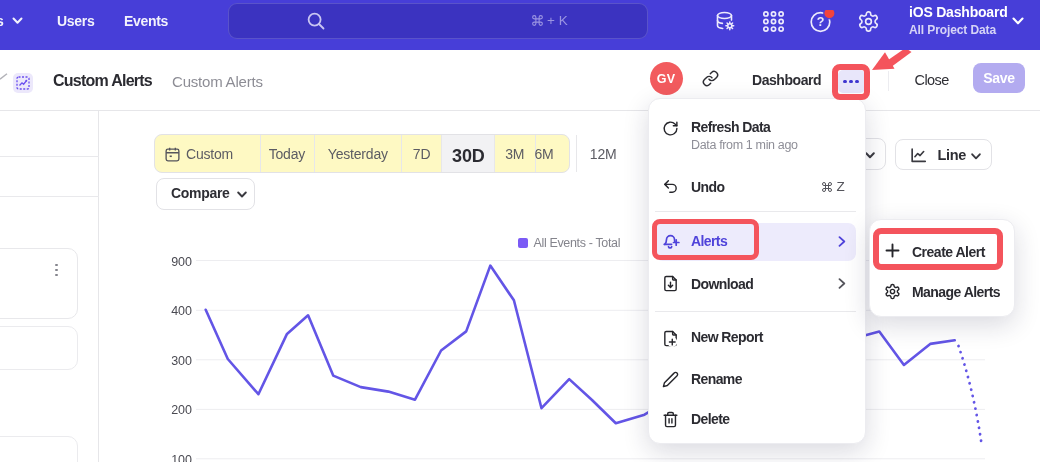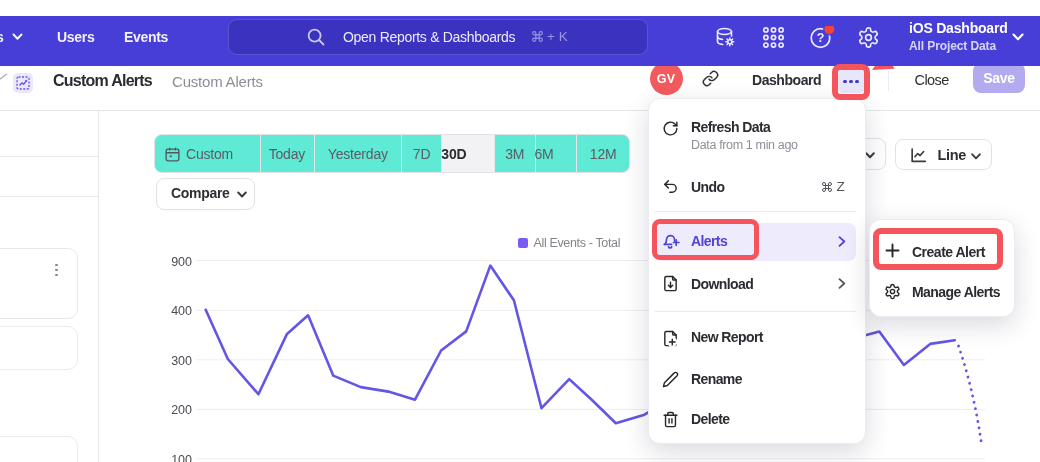--- a/index.html
+++ b/index.html
@@ -3,34 +3,33 @@
 <style>
 *{margin:0;padding:0;box-sizing:border-box}
 html,body{width:1040px;height:462px;overflow:hidden}
 body{font-family:"Liberation Sans",sans-serif;position:relative;background:#fff}
 .abs{position:absolute}
 svg{display:block}
 </style>
 </head>
 <body>
 
-<div class="abs" style="left:0;top:16px;width:1040px;height:50px;background:#473ed8;z-index:3">
+<div class="abs" style="left:0;top:0;width:1040px;height:50px;background:#473ed8;z-index:3">
   <div class="abs" style="left:-4px;top:13px;color:#f2f2fc;font-size:14px;font-weight:700;letter-spacing:-.2px">s</div>
   <svg class="abs" style="left:12px;top:17px" width="11" height="8" viewBox="0 0 11 8">
       <path d="M1.5 1.5 5.5 5.8 9.5 1.5" fill="none" stroke="#f2f2fc" stroke-width="2" stroke-linecap="round" stroke-linejoin="round"></path>
     </svg>
   <div class="abs" style="left:57px;top:13px;color:#f2f2fc;font-size:14px;font-weight:700;letter-spacing:-.3px">Users</div>
   <div class="abs" style="left:124px;top:13px;color:#f2f2fc;font-size:14px;font-weight:700;letter-spacing:-.3px">Events</div>
 
   <div class="abs" style="left:228px;top:3px;width:420px;height:36px;background:#3b33c0;border:1px solid rgba(255,255,255,.16);border-radius:9px"></div>
   <svg class="abs" style="left:306px;top:11px" width="20" height="20" viewBox="0 0 20 20">
       <circle cx="8.6" cy="8.6" r="6" fill="none" stroke="#c9c6f2" stroke-width="1.8"></circle>
       <path d="M13 13 17.5 17.5" stroke="#c9c6f2" stroke-width="1.8" stroke-linecap="round"></path>
     </svg>
-  <div class="abs" style="left:343px;top:13px;color:#eceaf9;font-size:14px;letter-spacing:-.3px">Open Reports &amp; Dashboards</div>
   <div class="abs" style="left:531px;top:13px;color:#9b95e2;font-size:13.5px;display:flex;align-items:center;gap:3px">
     <svg width="13" height="13" viewBox="0 0 24 24">
         <path d="M15 6v12a3 3 0 1 0 3-3H6a3 3 0 1 0 3 3V6a3 3 0 1 0-3 3h12a3 3 0 1 0-3-3" fill="none" stroke="#9b95e2" stroke-width="2"></path>
       </svg>
     <span>+ K</span>
   </div>
 
   <svg class="abs" style="left:714px;top:10px" width="24" height="24" viewBox="0 0 24 24" fill="none" stroke="#eceafc" stroke-width="1.6" stroke-linecap="round">
     <ellipse cx="10.5" cy="5.5" rx="7" ry="3"></ellipse>
     <path d="M3.5 5.5v10c0 1.45 2.2 2.65 5.2 2.95M17.5 5.5v4.6"></path>
@@ -126,39 +125,39 @@
   <path d="M958.5,346 Q974,391 981.8,445.6" fill="none" stroke="#6355e6" stroke-width="2.8" stroke-linecap="round" stroke-dasharray="0.1 6.4"></path>
 </svg>
 <div class="abs" style="left:142px;top:254.5px;width:50px;text-align:right;color:#4a4a52;font-size:12.5px;z-index:1">900</div>
 <div class="abs" style="left:142px;top:304.3px;width:50px;text-align:right;color:#4a4a52;font-size:12.5px;z-index:1">400</div>
 <div class="abs" style="left:142px;top:353.8px;width:50px;text-align:right;color:#4a4a52;font-size:12.5px;z-index:1">300</div>
 <div class="abs" style="left:142px;top:403.4px;width:50px;text-align:right;color:#4a4a52;font-size:12.5px;z-index:1">200</div>
 <div class="abs" style="left:142px;top:452.8px;width:50px;text-align:right;color:#4a4a52;font-size:12.5px;z-index:1">100</div>
 <div class="abs" style="left:518px;top:238px;width:9.5px;height:9.5px;background:#7b5bf5;border-radius:2px;z-index:1"></div>
 <div class="abs" style="left:533.5px;top:235.5px;color:#84848c;font-size:12.5px;letter-spacing:-.35px;z-index:1">All Events - Total</div>
 
-<div class="abs" style="left:154px;top:134px;width:476px;height:39px;border:1px solid #e2e2e6;border-radius:8px;background:#5eead4;z-index:2">
+<div class="abs" style="left:154px;top:134px;width:416px;height:39px;border:1px solid #e2e2e6;border-radius:8px;background:#fef9c3;z-index:2">
   <div class="abs" style="left:286.3px;top:0;width:53px;height:37px;background:#f2f2f4"></div>
   <div class="abs" style="left:104.9px;top:0;width:1px;height:37px;background:#e7e7ea"></div>
   <div class="abs" style="left:158.8px;top:0;width:1px;height:37px;background:#e7e7ea"></div>
   <div class="abs" style="left:246.1px;top:0;width:1px;height:37px;background:#e7e7ea"></div>
   <div class="abs" style="left:286.3px;top:0;width:1px;height:37px;background:#e7e7ea"></div>
   <div class="abs" style="left:339.3px;top:0;width:1px;height:37px;background:#e7e7ea"></div>
   <div class="abs" style="left:379.5px;top:0;width:1px;height:37px;background:#e7e7ea"></div>
   <div class="abs" style="left:420.7px;top:0;width:1px;height:37px;background:#e7e7ea"></div>
   <svg class="abs" style="left:9px;top:10.5px" width="17" height="17" viewBox="0 0 24 24" fill="none" stroke="#55555c" stroke-width="1.9">
     <rect x="3" y="4.5" width="18" height="16.5" rx="2.5"></rect>
     <path d="M8 2.5v4M16 2.5v4M3 9.5h18"></path>
     <path d="M8 14.5h3" stroke-width="2.2"></path>
   </svg>
   <div class="abs" style="left:31px;top:11px;color:#5c5c63;font-size:14px;letter-spacing:-.2px">Custom</div>
   <div class="abs" style="left:104.9px;top:11px;width:54px;text-align:center;color:#5c5c63;font-size:14px;letter-spacing:-.2px">Today</div>
   <div class="abs" style="left:158.8px;top:11px;width:88px;text-align:center;color:#5c5c63;font-size:14px;letter-spacing:-.2px">Yesterday</div>
   <div class="abs" style="left:246.1px;top:11px;width:41px;text-align:center;color:#5c5c63;font-size:14px;letter-spacing:-.2px">7D</div>
-  <div class="abs" style="left:286.3px;top:11px;width:54px;color:#2b2b31;font-size:14px;font-weight:700;letter-spacing:-.2px">30D</div>
+  <div class="abs" style="left:286.3px;top:11px;width:54px;text-align:center;color:#2b2b31;font-size:18px;font-weight:700;letter-spacing:-.2px">30D</div>
   <div class="abs" style="left:339.3px;top:11px;width:41px;text-align:center;color:#5c5c63;font-size:14px;letter-spacing:-.2px">3M</div>
   <div class="abs" style="left:379.5px;top:11px;width:42px;text-align:left;color:#5c5c63;font-size:14px;letter-spacing:-.2px">6M</div>
   <div class="abs" style="left:420.7px;top:11px;width:55px;text-align:center;color:#5c5c63;font-size:14px;letter-spacing:-.2px">12M</div>
 </div>
 <div class="abs" style="left:156px;top:177.5px;width:99px;height:32.5px;border:1px solid #e2e2e6;border-radius:8px;background:#fff;z-index:2">
   <div class="abs" style="left:14px;top:6px;color:#2e2e34;font-size:14px;font-weight:700;letter-spacing:-.3px">Compare</div>
   <svg class="abs" style="left:80px;top:12px" width="10" height="8" viewBox="0 0 10 8">
       <path d="M1.2 1.5 5 5.5 8.8 1.5" fill="none" stroke="#3a3a40" stroke-width="1.9" stroke-linecap="round" stroke-linejoin="round"></path>
     </svg>
 </div>

